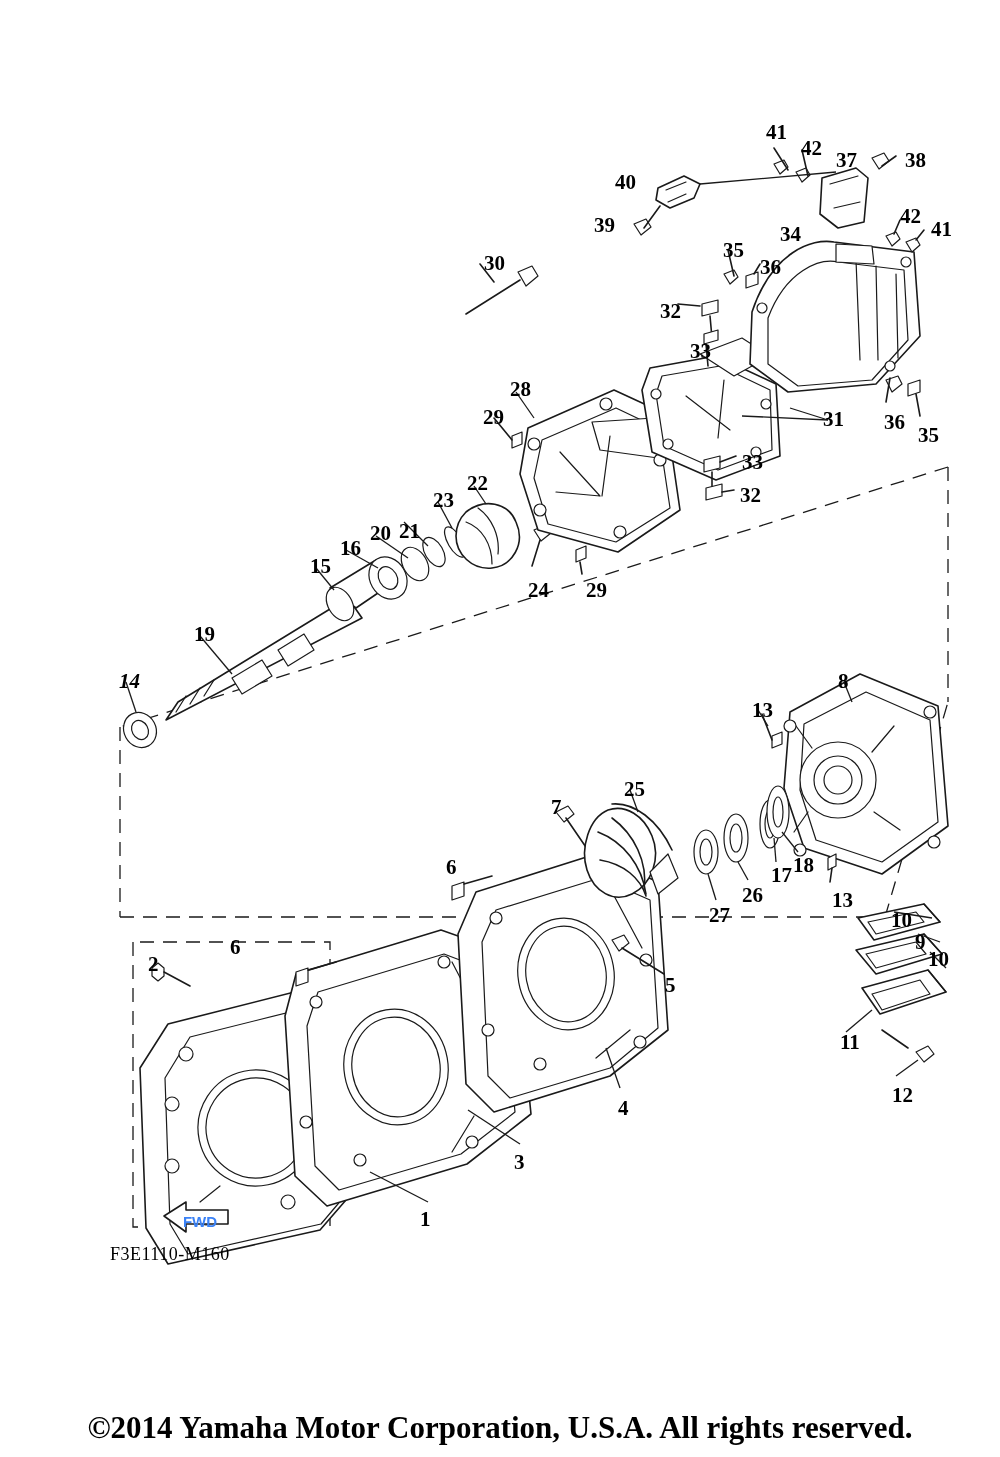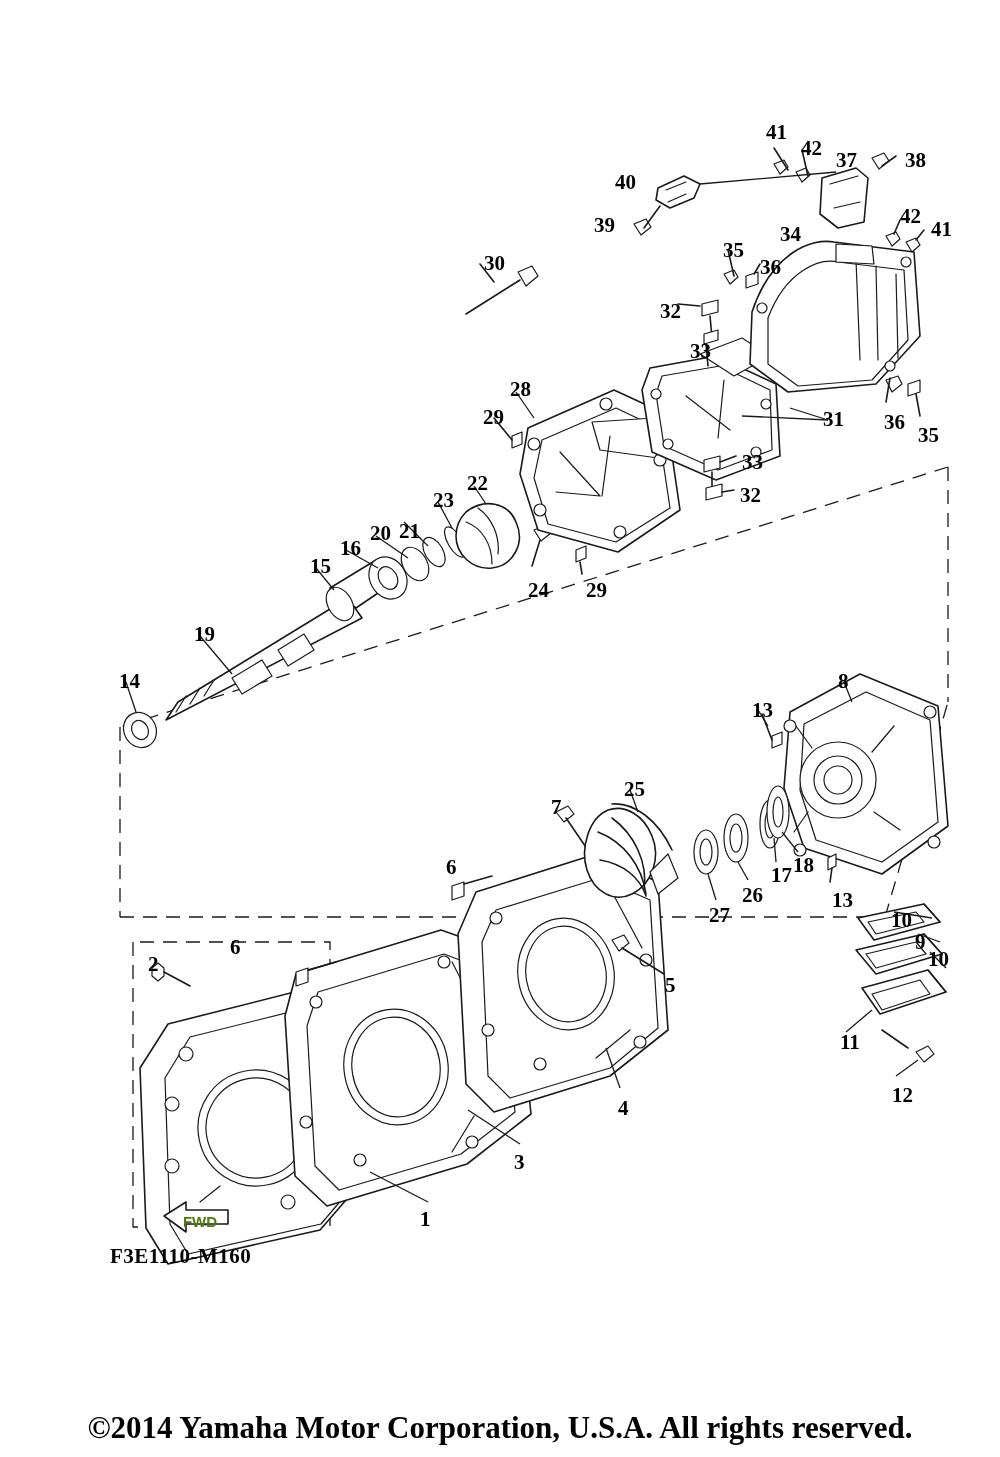--- a/index.html
+++ b/index.html
@@ -34,22 +34,22 @@
     font-weight: 700;
     color: #000;
     line-height: 1;
     white-space: nowrap;
   }
   #part-code {
     position: absolute;
     left: 110px;
     top: 1232px;
     font-family: "Liberation Serif", serif;
-    font-size: 21px;
-    font-weight: 700;
+    font-size: 18px;
+    font-weight: 400;
     letter-spacing: 0.5px;
   }
   #copyright {
     position: absolute;
     left: 0;
     top: 1398px;
     width: 1000px;
     text-align: center;
     font-family: "Liberation Serif", serif;
     font-size: 31px;
@@ -58,21 +58,21 @@
   }
   #fwd-label {
     position: absolute;
     left: 163px;
     top: 1192px;
     width: 66px;
     height: 34px;
     font-family: "Liberation Sans", sans-serif;
     font-size: 15px;
     font-weight: 700;
-    color: #4d7c0f;
+    color: #3b82f6;
     display: flex;
     align-items: center;
     justify-content: center;
   }
   #fwd-text {
     position: relative;
     left: 4px;
     top: 0px;
   }
 </style>
@@ -401,21 +401,21 @@
       <div class="callout" style="left: 740px; top: 473px;">32</div>
       <div class="callout" style="left: 433px; top: 478px; text-align: right;">23</div>
       <div class="callout" style="left: 399px; top: 497px; margin-top: 12px;">21</div>
       <div class="callout" style="left: 370px; top: 511px;">20</div>
       <div class="callout" style="left: 340px; top: 526px;">16</div>
       <div class="callout" style="left: 310px; top: 544px;">15</div>
       <div class="callout" style="left: 528px; top: 568px;">24</div>
       <div class="callout" style="left: 586px; top: 568px;">29</div>
       <div class="callout" style="left: 194px; top: 612px;">19</div>
       <div class="callout" style="left: 838px; top: 659px;">8</div>
-      <div class="callout" style="left: 119px; top: 659px;">14</div>
+      <div class="callout" style="left: 119px; top: 659px; font-style: italic;">14</div>
       <div class="callout" style="left: 752px; top: 688px;">13</div>
       <div class="callout" style="left: 624px; top: 767px;">25</div>
       <div class="callout" style="left: 551px; top: 785px;">7</div>
       <div class="callout" style="left: 793px; top: 843px;">18</div>
       <div class="callout" style="left: 771px; top: 853px;">17</div>
       <div class="callout" style="left: 832px; top: 878px;">13</div>
       <div class="callout" style="left: 446px; top: 845px;">6</div>
       <div class="callout" style="left: 742px; top: 873px;">26</div>
       <div class="callout" style="left: 709px; top: 893px;">27</div>
       <div class="callout" style="left: 891px; top: 898px;">10</div>

